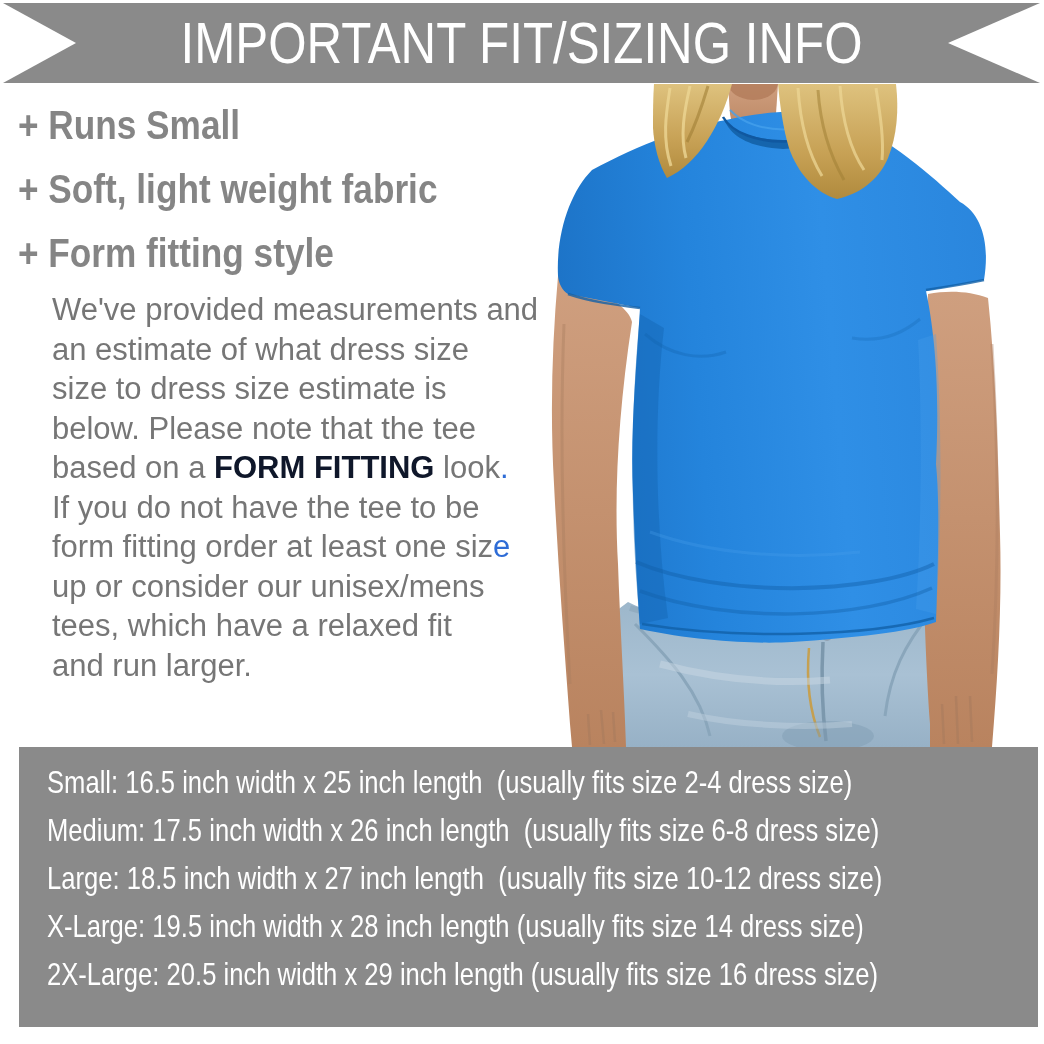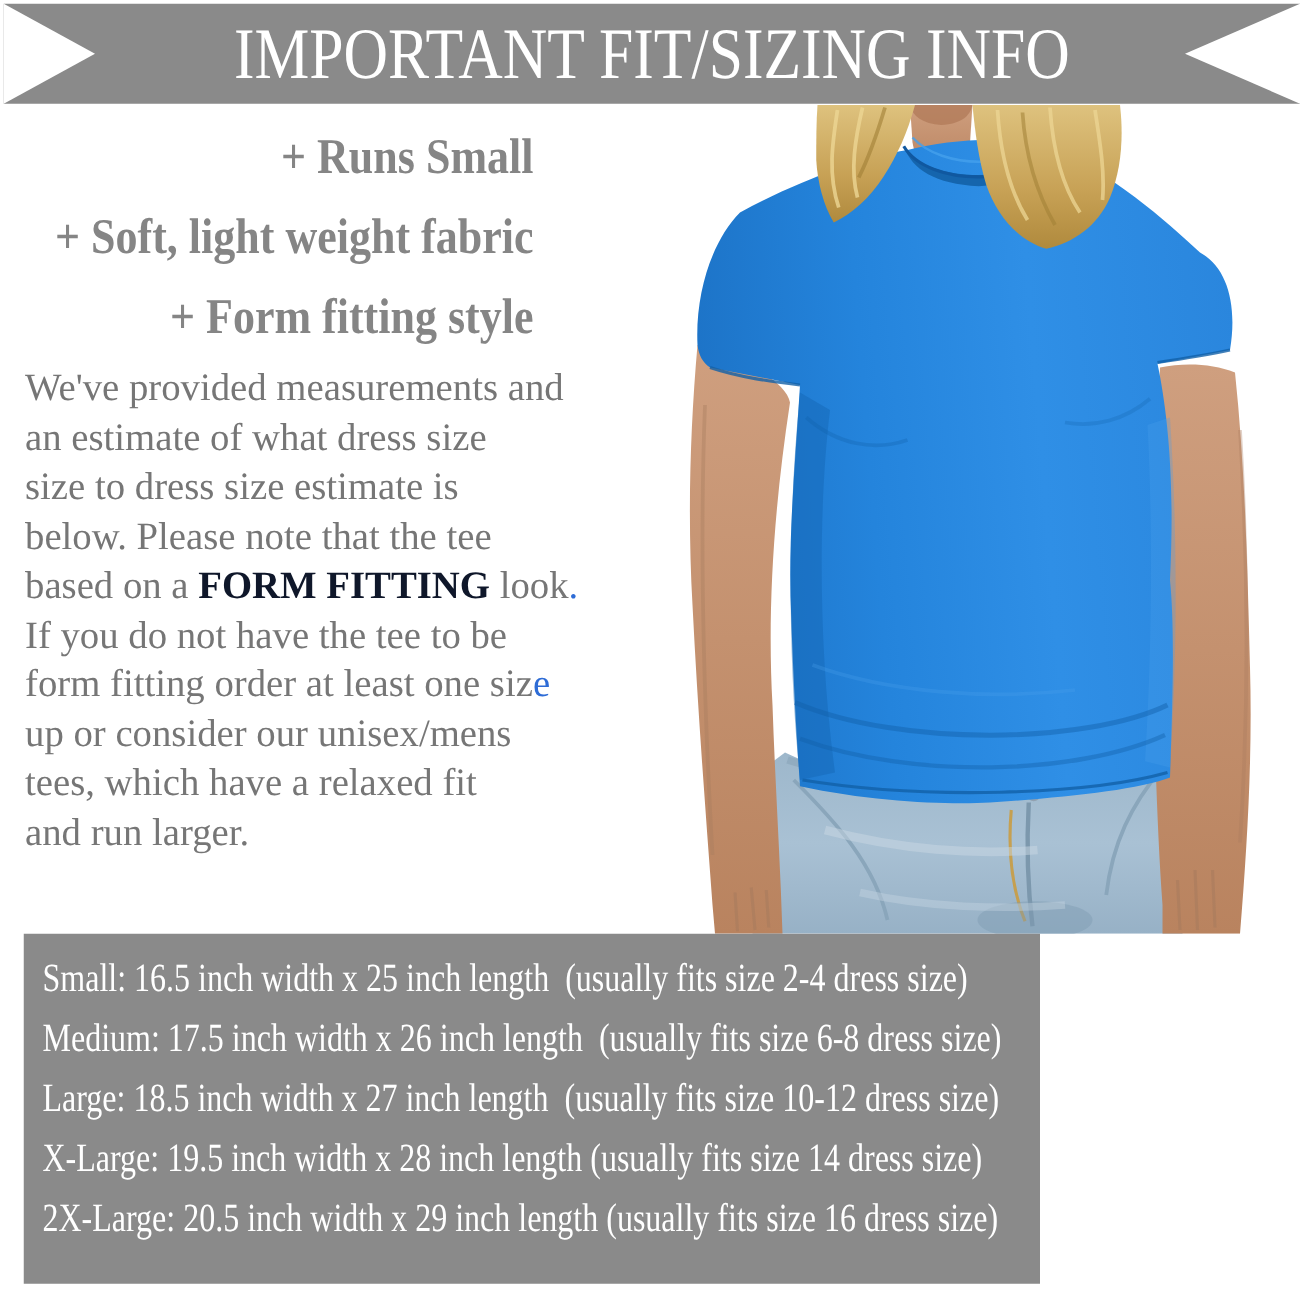--- a/index.html
+++ b/index.html
@@ -1,46 +1,46 @@
 <!DOCTYPE html>
 <html><head>
 <meta charset="utf-8">
 <style>
   html,body{margin:0;padding:0;background:#ffffff;}
   .page{
     position:relative;width:1044px;height:1044px;background:#ffffff;overflow:hidden;
-    font-family:Liberation Serif, serif;
+    font-family:Liberation Sans, sans-serif;
   }
   
   .banner{position:absolute;left:3px;top:3px;width:1037px;height:80px;background:#8a8a8a;}
   .banner-title{
     position:absolute;left:0;right:0;top:0;height:80px;line-height:80px;text-align:center;
     color:#ffffff;font-size:58px;font-weight:400;letter-spacing:0px;
     transform:scaleX(.85);transform-origin:50% 50%;white-space:pre;
   }
   .notch{position:absolute;top:0;width:0;height:0;border-top:40px solid transparent;border-bottom:40px solid transparent;}
   .notch-left{left:0;border-left:73px solid #ffffff;}
   .notch-right{right:0;border-right:92px solid #ffffff;}
   
-  .features{position:absolute;left:44px;top:102px;text-align:right;}
+  .features{position:absolute;left:18px;top:102px;}
   .feature{
     font-size:40px;font-weight:bold;color:#858585;line-height:46px;margin-bottom:18px;
     transform:scaleX(.88);transform-origin:0 50%;white-space:pre;
   }
   
   .description{position:absolute;left:20px;top:290px;color:#767676;font-size:31px;line-height:39.5px;}
-  .dline{white-space:pre;}
+  .dline{white-space:pre;margin-left:32px;}
   .emph{font-weight:bold;color:#0f172a;}
   .blue{color:#2e6cd6;}
   
   .photo{position:absolute;left:540px;top:84px;width:504px;height:663px;}
   
   .sizebox{
-    position:absolute;left:19px;top:747px;width:813px;height:280px;background:#8a8a8a;
-    box-sizing:border-box;padding:17px 0 0 15px;
+    position:absolute;left:19px;top:747px;width:1019px;height:280px;background:#8a8a8a;
+    box-sizing:border-box;padding:17px 0 0 28px;
   }
   .srow{
     color:#ffffff;font-size:32px;font-weight:400;line-height:37px;margin-bottom:11px;
     transform:scaleX(.8);transform-origin:0 50%;white-space:pre;
   }
 </style>
 </head>
 <body>
 
 <div class="page">

